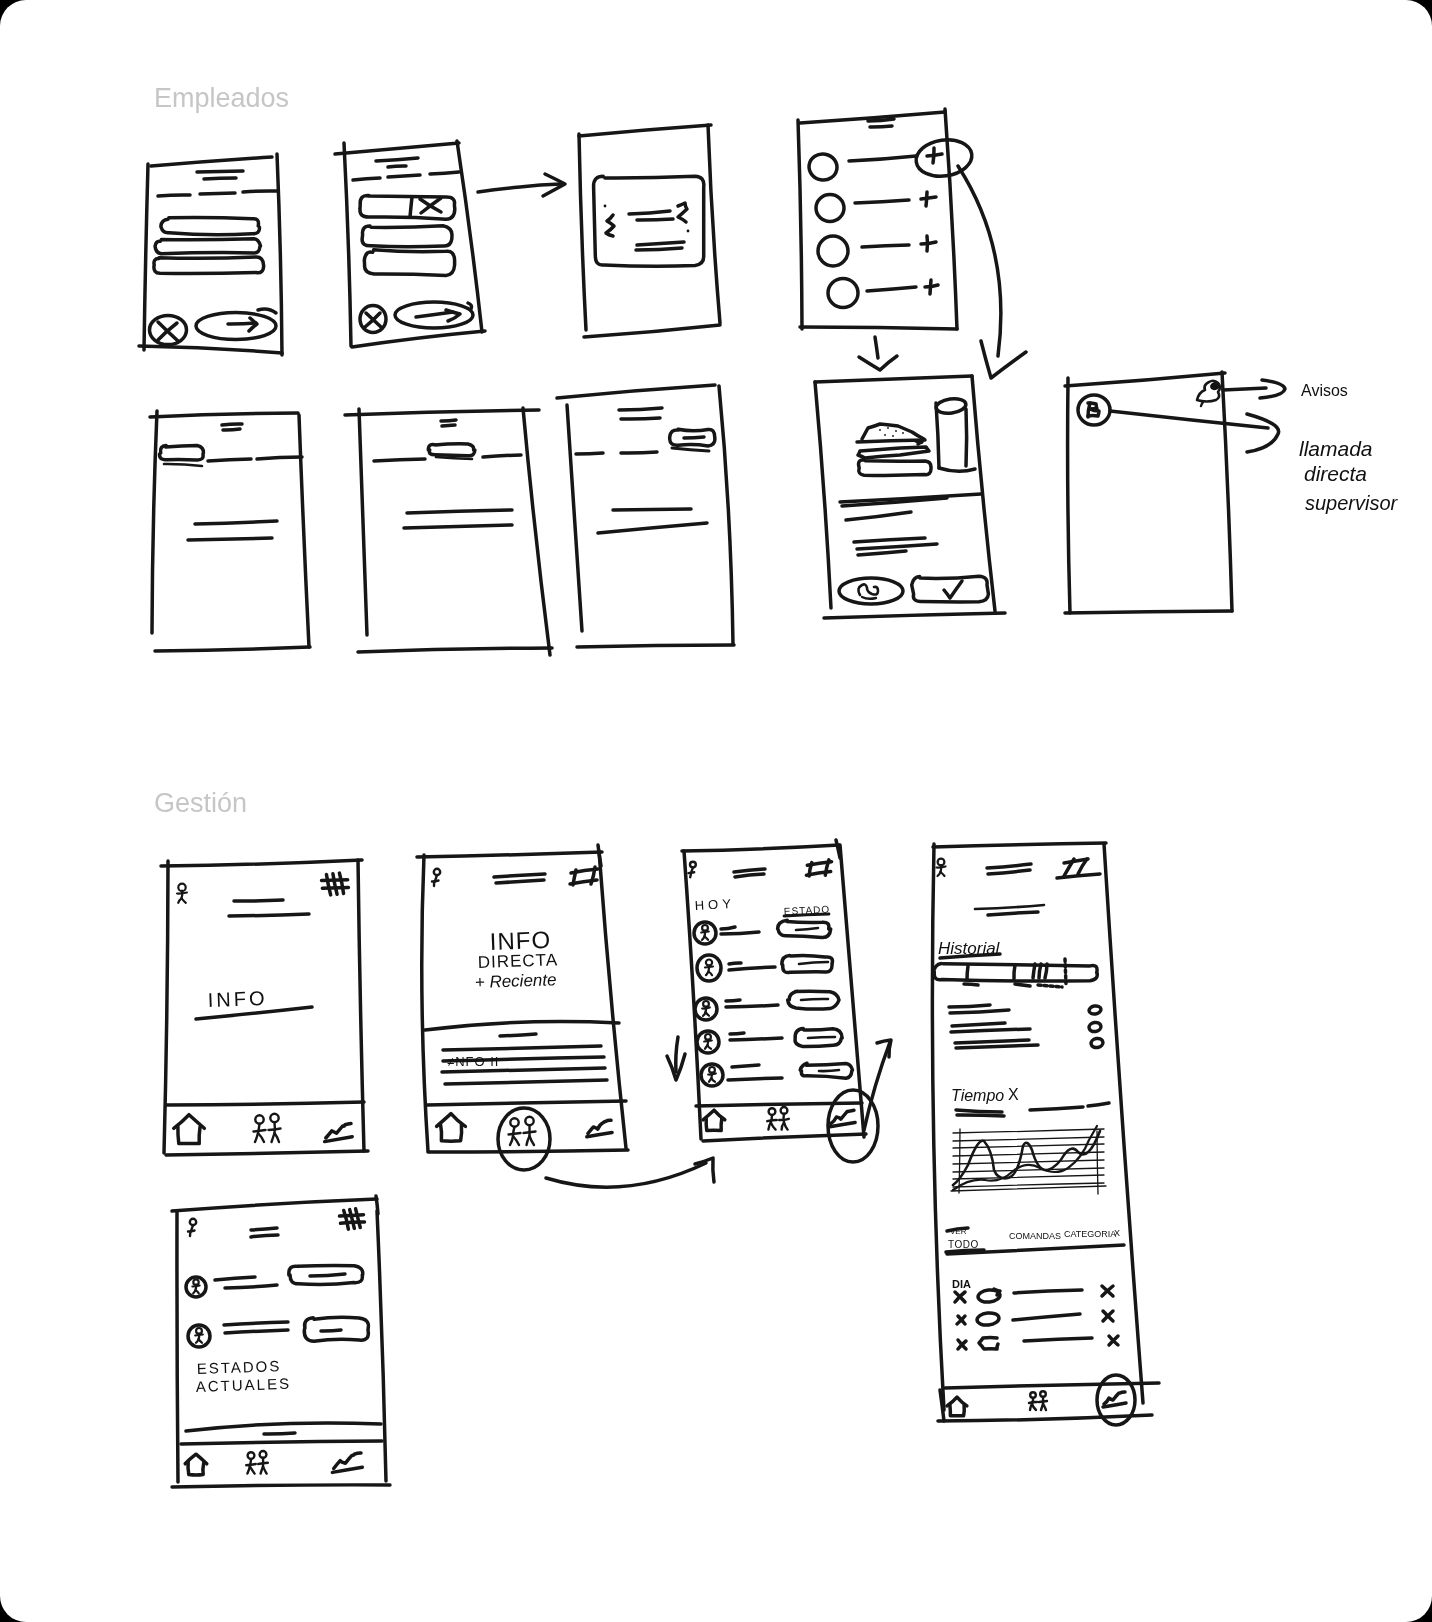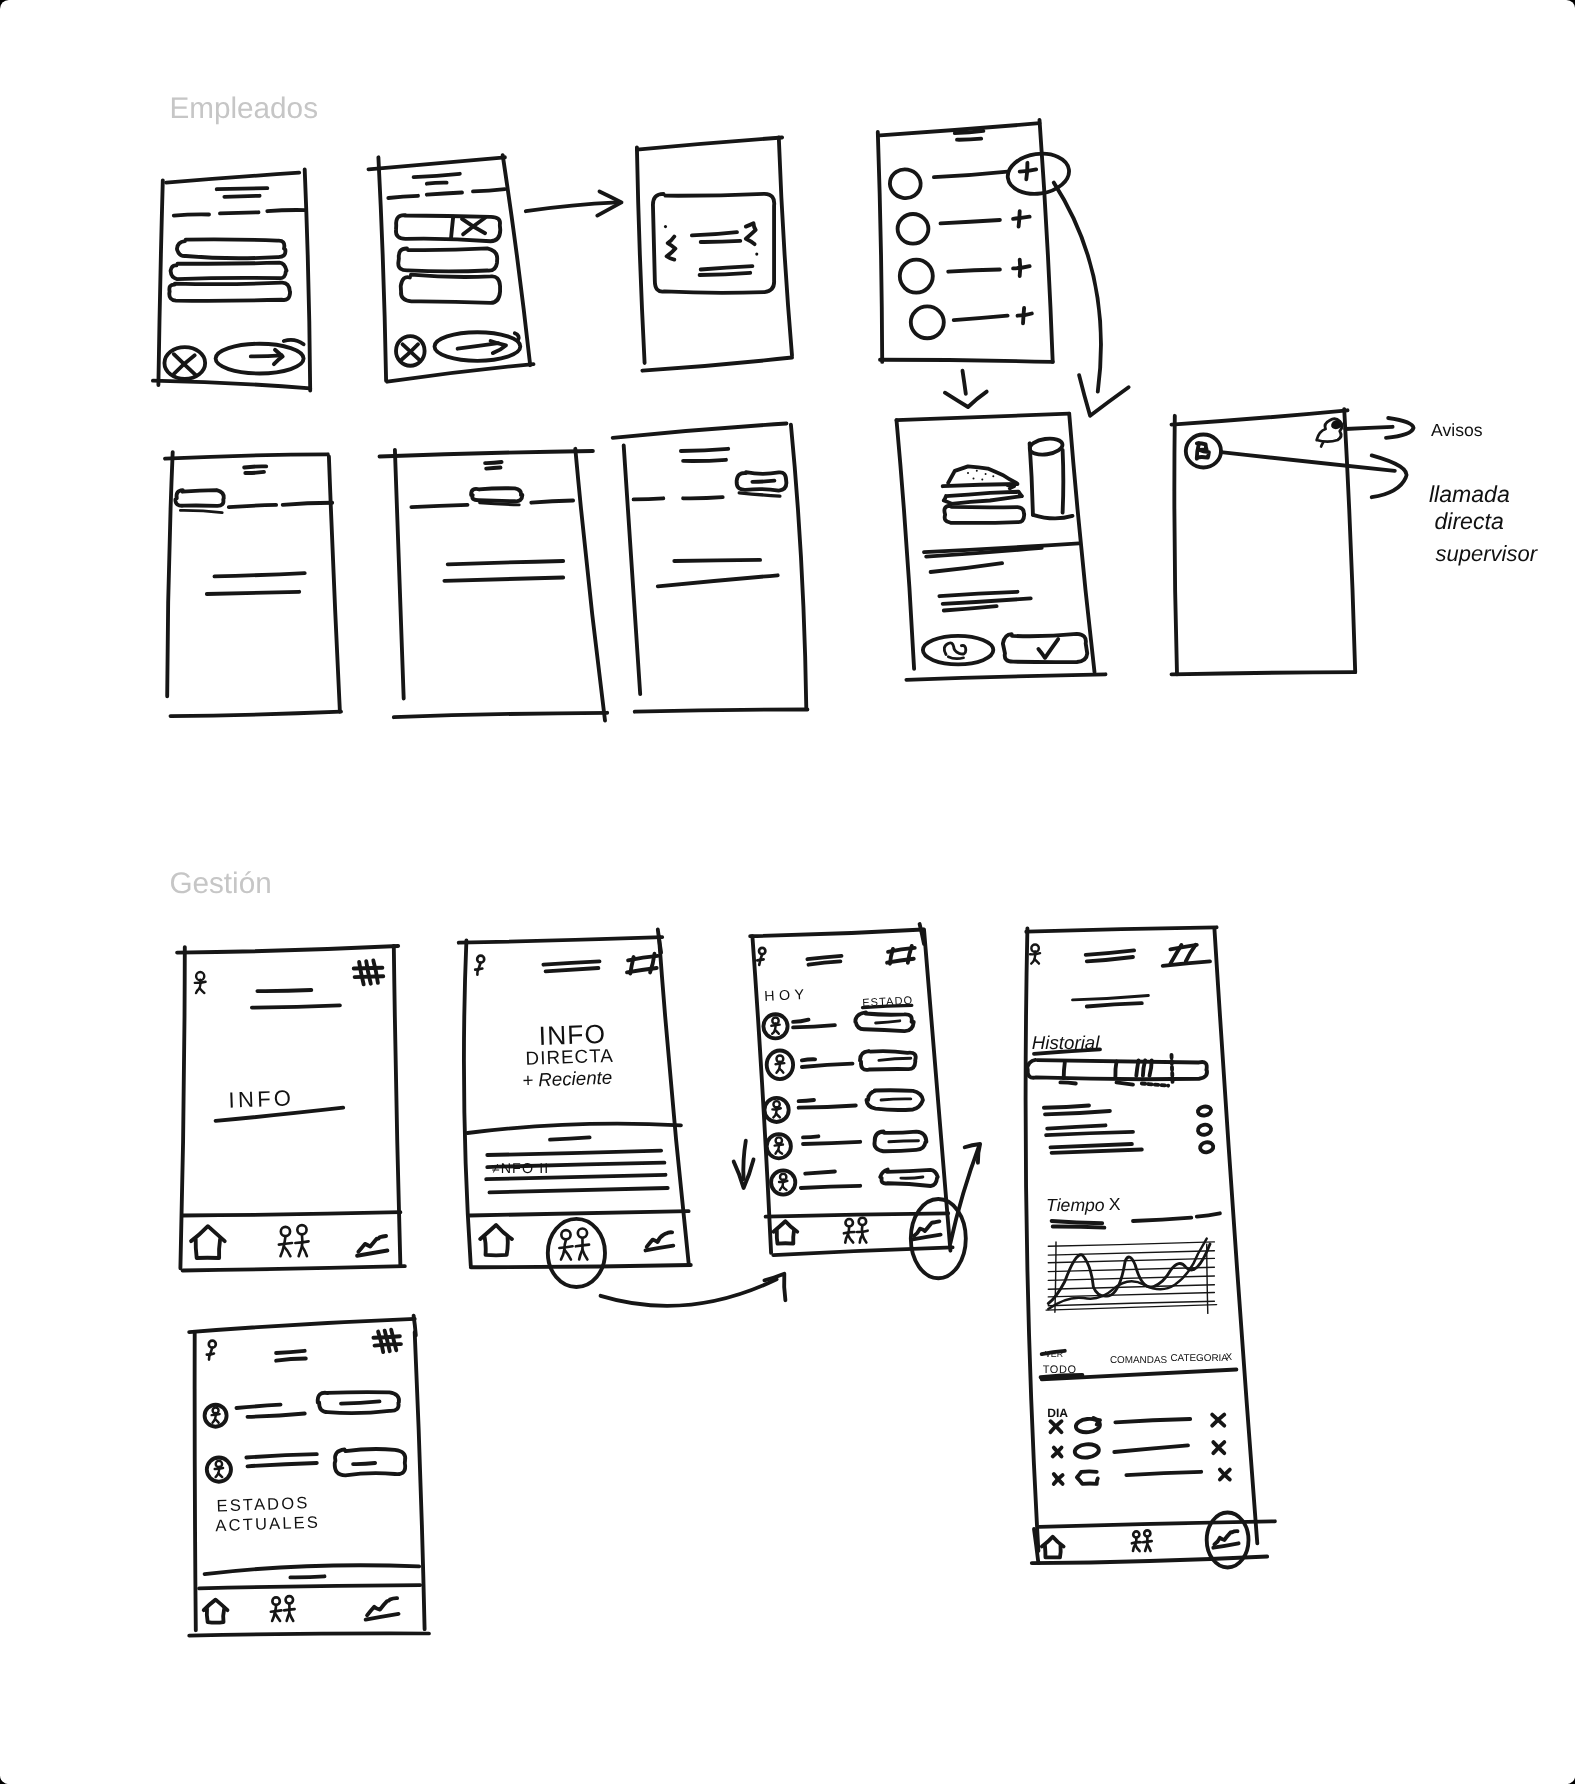--- a/index.html
+++ b/index.html
@@ -1,14 +1,14 @@
 <!DOCTYPE html>
 <html><head><meta charset="utf-8"><style>
 html,body{margin:0;padding:0;background:#000;}
-.canvas{position:relative;width:1432px;height:1622px;background:#fff;border-radius:8px;overflow:hidden;}
+.canvas{position:relative;width:1432px;height:1622px;background:#fff;border-radius:26px;overflow:hidden;}
 svg{position:absolute;left:0;top:0;}
 text{font-family:"Liberation Sans",sans-serif;}
 </style></head><body>
 
 <div class="canvas">
 <svg width="1432" height="1622" viewBox="0 0 1432 1622" fill="none" stroke="#161616" stroke-width="3.5" stroke-linecap="round" stroke-linejoin="round">
 
 <g>
         <text x="154" y="107" style="font-size:27px;" fill="#c6c6c6" stroke="none" text-anchor="start">Empleados</text>
       </g>

